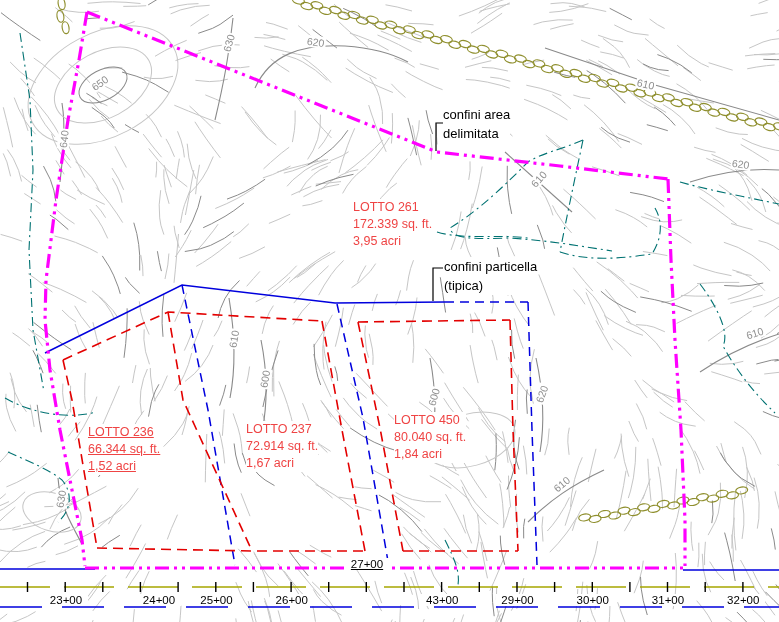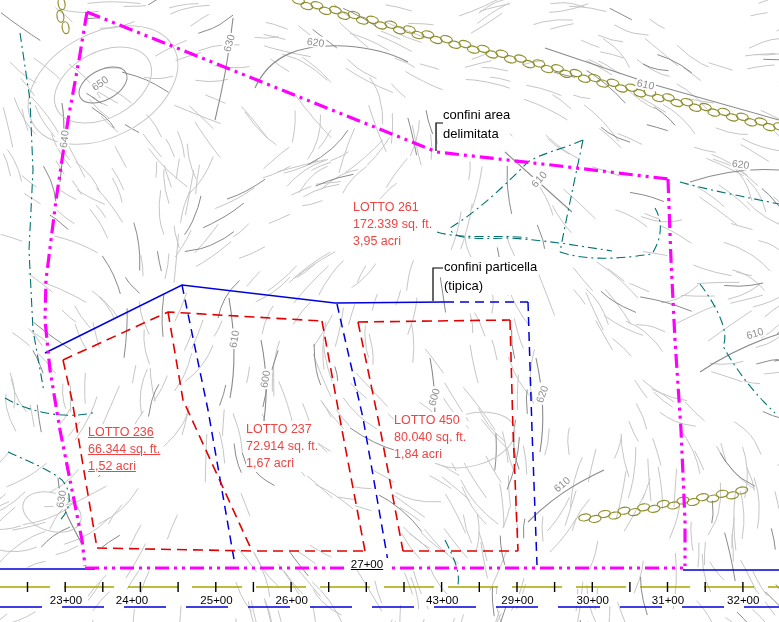--- a/index.html
+++ b/index.html
@@ -180,21 +180,21 @@
     <div>1,67 acri</div>
   </div>
   <div class="maplabel lot" style="left:394px;top:412px;">
     <div>LOTTO 450</div>
     <div>80.040 sq. ft.</div>
     <div>1,84 acri</div>
   </div>
 
   <div id="stations-layer">
       <span class="station" style="left: 44px; top: 594px;">23+00</span>
-      <span class="station" style="left: 110px; top: 594px;">24+00</span>
+      <span class="station" style="left: 137px; top: 594px;">24+00</span>
       <span class="station" style="left: 194.5px; top: 594px;">25+00</span>
       <span class="station" style="left: 269.75px; top: 594px;">26+00</span>
       <span class="station" style="left: 345px; top: 558px; text-decoration: underline;">27+00</span>
       <span class="station" style="left: 420.25px; top: 594px;">43+00</span>
       <span class="station" style="left: 495.5px; top: 594px;">29+00</span>
       <span class="station" style="left: 570.75px; top: 594px;">30+00</span>
       <span class="station" style="left: 646px; top: 594px;">31+00</span>
       <span class="station" style="left: 721.25px; top: 594px;">32+00</span>
     </div>
   <div id="contour-label-layer">

